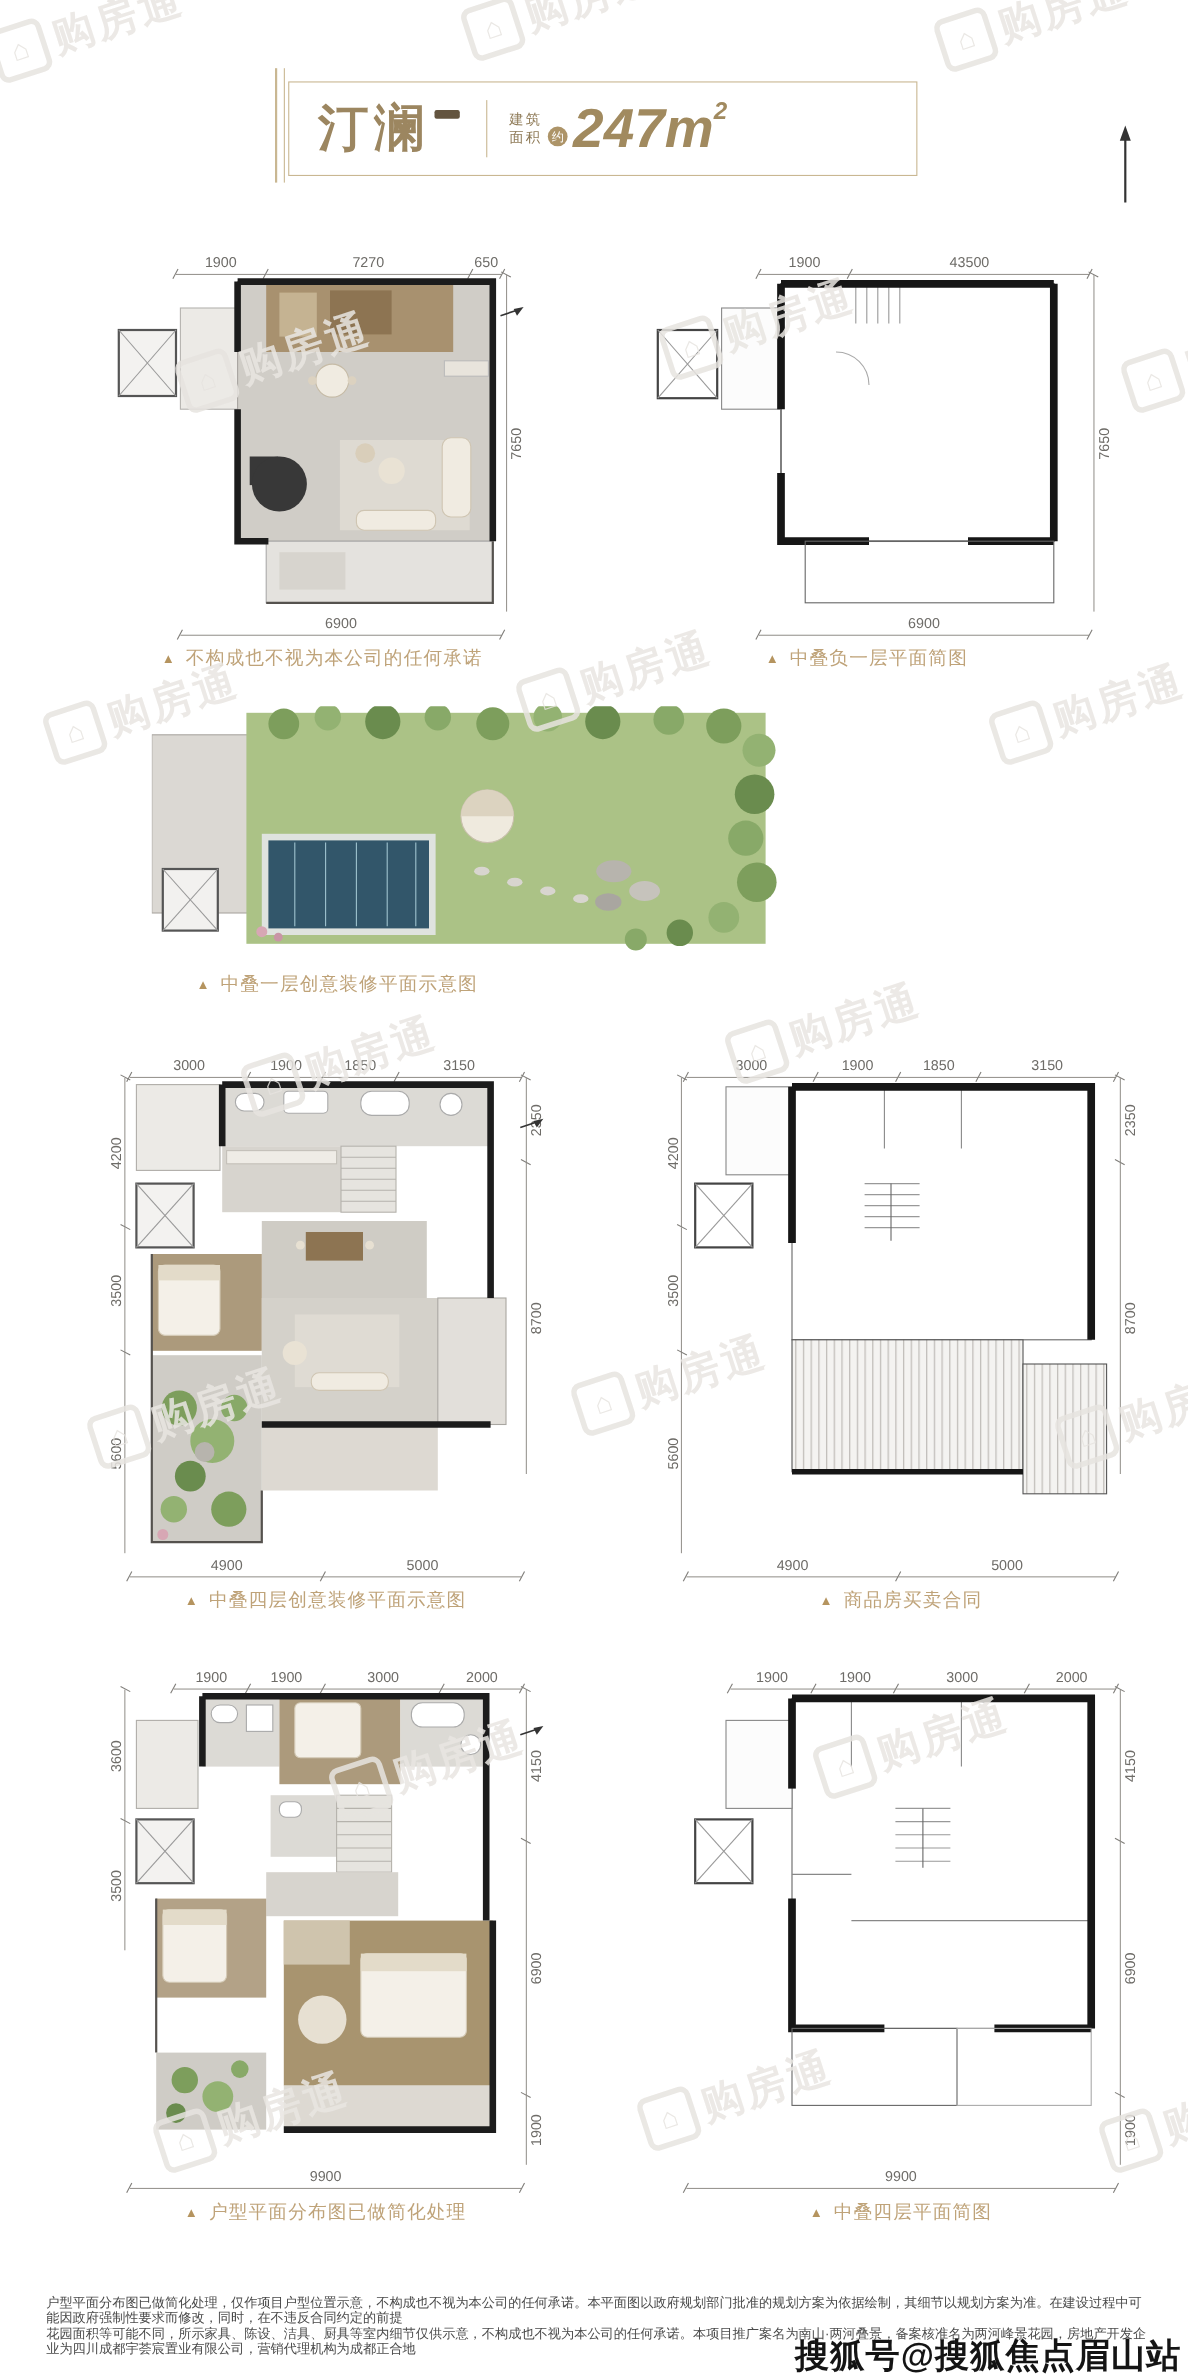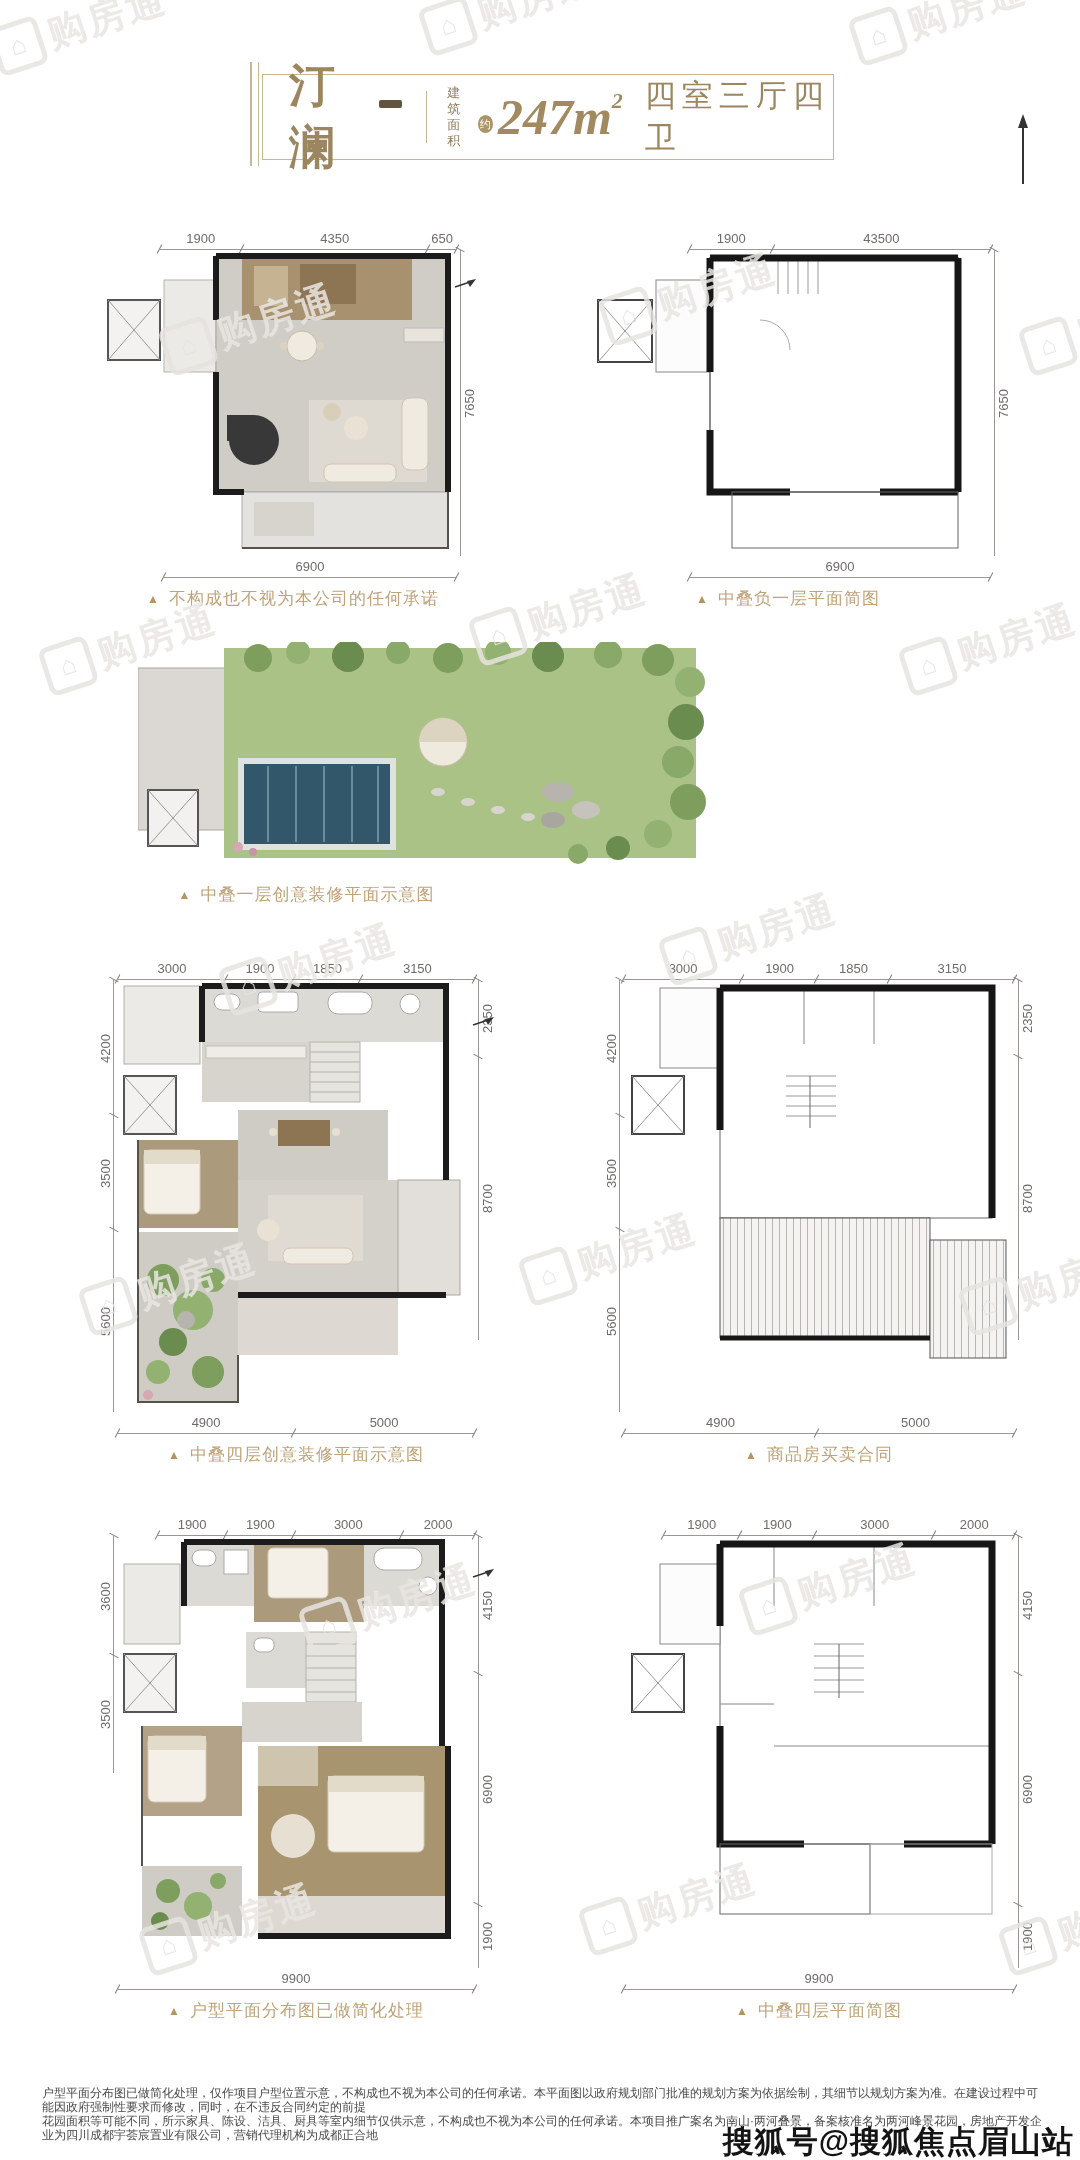--- a/index.html
+++ b/index.html
@@ -18,21 +18,21 @@
        display:flex;align-items:center;padding-left:26px;box-sizing:border-box;z-index:3;background:rgba(255,255,255,.6);}
   .hdr-dbl{position:absolute;left:250px;top:62px;width:6px;height:104px;border-left:2px solid #c9b792;
            border-right:1px solid #c9b792;z-index:4;}
   .hdr-title{font-family:"DejaVu Serif",serif;font-size:46px;color:#9c8660;letter-spacing:5px;font-weight:600;}
   .hdr-badge{writing-mode:vertical-rl;background:#63543f;color:#fff;font-size:11px;line-height:17px;
              padding:4px 3px;margin:-26px 0 0 4px;border-radius:2px;}
   .hdr-sep{width:1px;height:52px;background:#c9b792;margin:0 20px 0 24px;}
   .hdr-arealab{display:flex;flex-direction:column;font-size:13px;color:#8f7b58;line-height:16px;letter-spacing:2px;}
   .hdr-approx{display:inline-flex;width:18px;height:18px;border-radius:50%;background:#ad9468;color:#fff;
               font-size:11px;align-items:center;justify-content:center;margin:14px 5px 0 5px;}
-  .hdr-area{font-family:Liberation Serif, serif;font-style:italic;font-weight:bold;font-size:50px;color:#a18a5f;}
+  .hdr-area{font-family:Liberation Sans, sans-serif;font-style:italic;font-weight:bold;font-size:50px;color:#a18a5f;}
   .hdr-sup{font-size:22px;vertical-align:26px;font-style:italic;font-weight:bold;color:#a18a5f;}
   .hdr-rooms{font-family:"DejaVu Serif",serif;font-size:31px;color:#9c8660;letter-spacing:6px;margin-left:22px;}
 
   .north{position:absolute;left:1016px;top:112px;z-index:3;}
 
   
   .pb{position:absolute;display:flex;flex-direction:column;z-index:3;}
   .prow{display:flex;}
   .canvas{position:relative;}
   .cap{display:flex;align-items:center;justify-content:center;gap:9px;margin-top:9px;
@@ -150,34 +150,33 @@
   <div class="hdr">
     <span class="hdr-title">汀澜</span>
     <span class="hdr-badge">中叠</span>
     <span class="hdr-sep"></span>
     <span class="hdr-arealab">
       <span>建筑</span>
       <span>面积</span>
     </span>
     <span class="hdr-approx">约</span>
     <span class="hdr-area"><span>247m</span><span class="hdr-sup">2</span></span>
-    <span class="hdr-rooms">四室三厅四卫</span>
   </div>
   <div class="north">
     <svg width="14" height="74" viewBox="0 0 14 74">
         <line x1="7" y1="72" x2="7" y2="14" stroke="#333" stroke-width="2"></line>
         <path d="M7 2 L12 16 L2 16 Z" fill="#333"></path>
       </svg>
   </div>
 
   <div class="pb" style="left:104px;top:228px;width:378px">
     <div class="prow">
         <div class="dim-h" style="flex:1;margin-left:56px;margin-right:26px">
       <span class="seg" style="flex:190">1900</span>
-      <span class="seg" style="flex:435">4350</span>
+      <span class="seg" style="flex:435">7270</span>
       <span class="seg" style="flex:65">650</span>
     </div>
       </div>
     <div class="prow">
       <div class="canvas" style="width:352px;height:306px">
         <svg width="352" height="306" viewBox="0 0 352 306">
           <rect x="60" y="30" width="52" height="92" fill="#eceae6" stroke="#b5b3af"></rect>
           <rect x="4" y="50" width="52" height="60" fill="#f3f2f0" stroke="#555" stroke-width="2"></rect>
           <line x1="4" y1="50" x2="56" y2="110" stroke="#999"></line>
             <line x1="56" y1="50" x2="4" y2="110" stroke="#999"></line>

